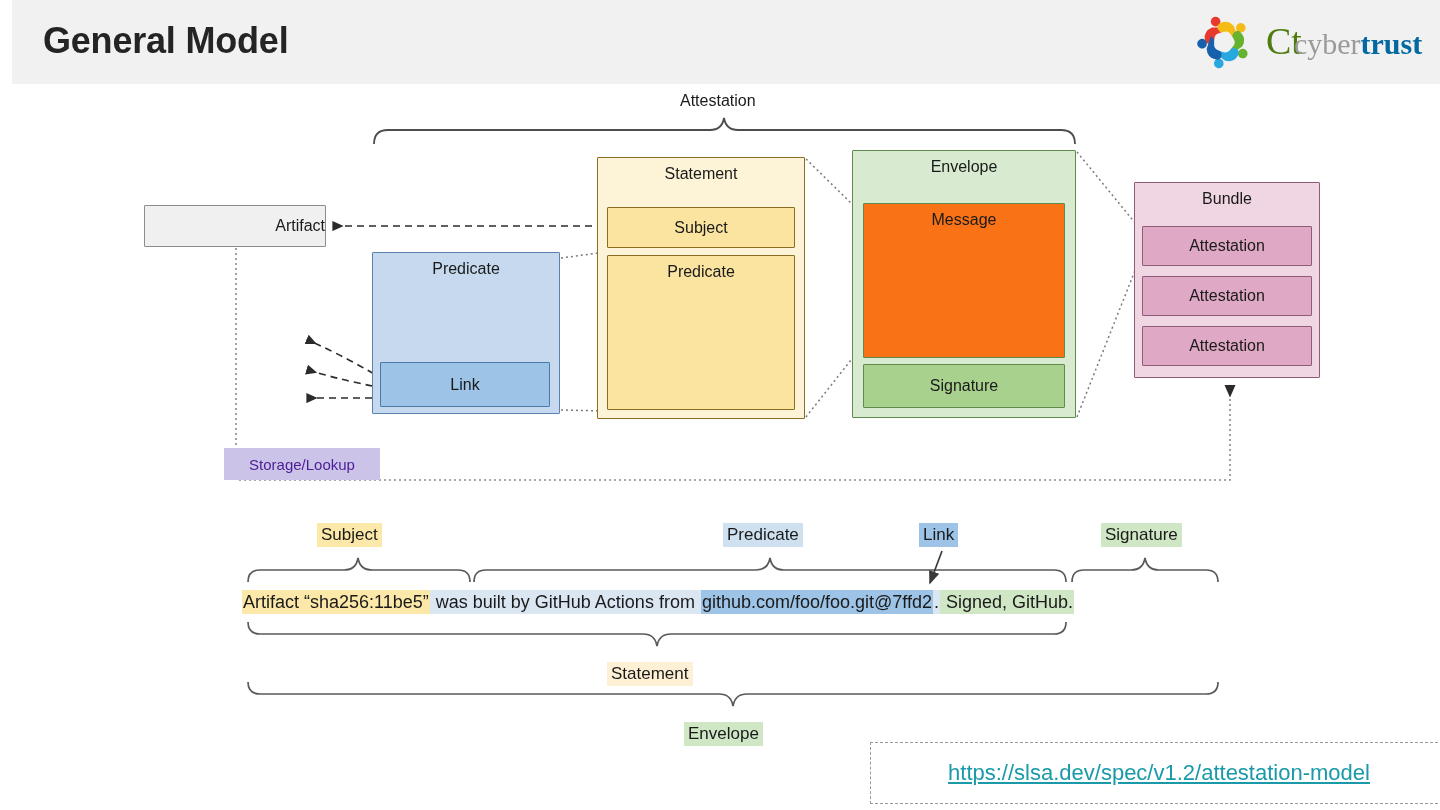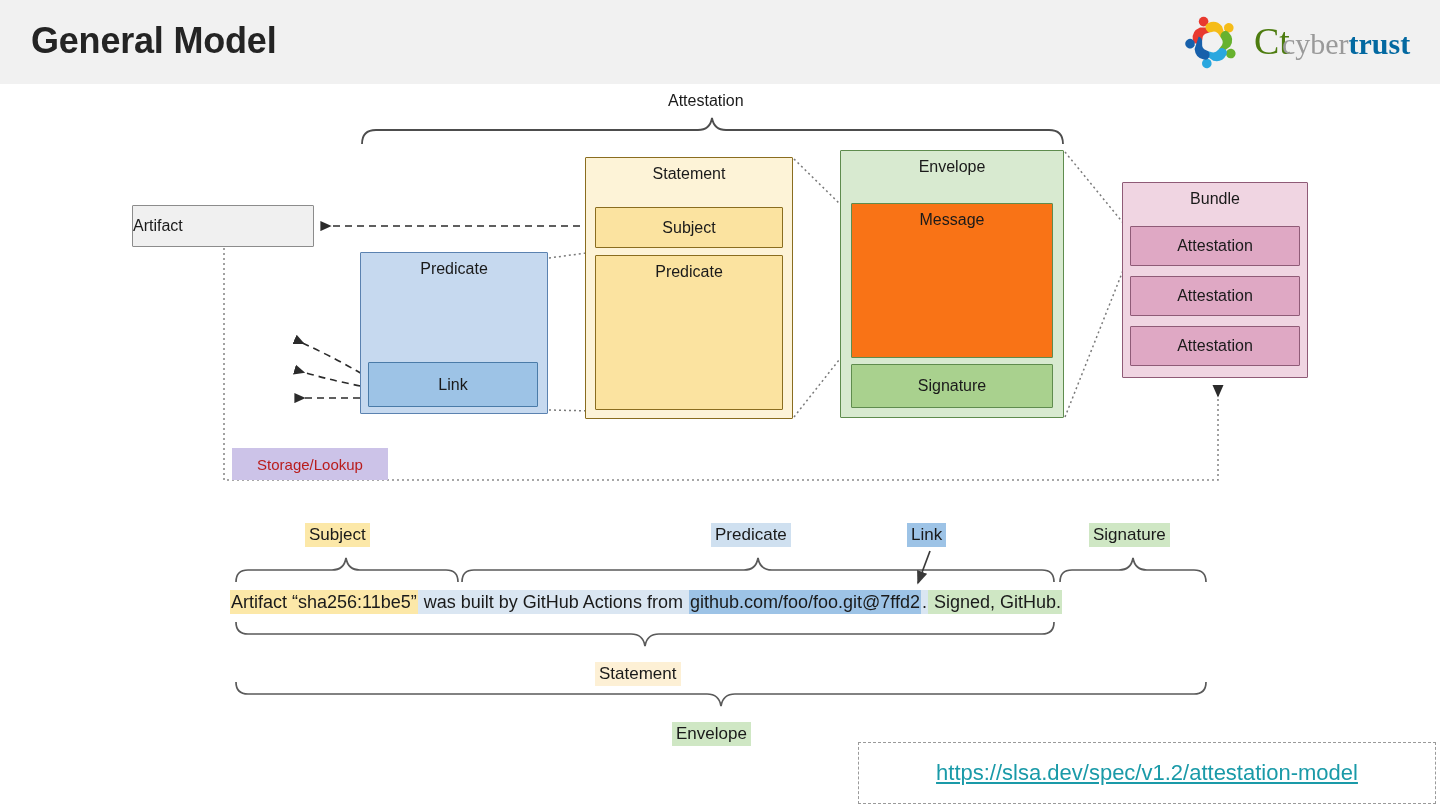--- a/index.html
+++ b/index.html
@@ -6,20 +6,21 @@
     margin: 0; padding: 0;
     width: 1440px; height: 810px;
     background: #ffffff;
     font-family: "Liberation Sans", sans-serif;
     overflow: hidden;
   }
   #slide {
     position: relative;
     width: 1196px; height: 810px;
     background: #ffffff;
+    margin-left: 12px;
   }
 
   
   .header {
     position: absolute; left: 0; top: 0;
     width: 1440px; height: 84px;
     background: #f1f1f1;
   }
   .header-title {
     position: absolute; left: 31px; top: 20px;
@@ -50,21 +51,21 @@
     position: absolute; box-sizing: border-box;
     display: flex; justify-content: center;
     font-size: 16px; color: #1a1a1a;
     border-radius: 1px;
   }
   .box > .lbl { padding-top: 7px; }
 
   .artifact-box {
     left: 132px; top: 205px; width: 182px; height: 42px;
     background: #f0f0f0; border: 1.3px solid #8c8c8c;
-    align-items: center; justify-content: flex-start;
+    align-items: center; justify-content: flex-end;
   }
   .artifact-box .lbl { padding-top: 0; }
 
   
   .predicate-outer {
     left: 360px; top: 252px; width: 188px; height: 162px;
     background: #c6d9ef; border: 1.3px solid #5b82b0;
   }
   .link-inner {
     left: 368px; top: 362px; width: 170px; height: 45px;
@@ -114,25 +115,25 @@
     left: 1130px; top: 226px; width: 170px; height: 40px;
     background: #dfa8c4; border: 1.3px solid #8f5b77;
     align-items: center; justify-content: center;
   }
   .att-inner .lbl { padding-top: 0; }
   .att2 { top: 276px; }
   .att3 { top: 326px; }
 
   
   .storage-chip {
-    position: absolute; left: 232px; top: 448px;
+    position: absolute; left: 212px; top: 448px;
     width: 156px; height: 32px;
     background: #ccc3e8;
     display: flex; align-items: center; justify-content: center;
-    font-size: 15px; color: #b91c1c;
+    font-size: 15px; color: #4c1d95;
   }
 
   
   #connectors, #bottom-svg {
     position: absolute; left: 0; top: 0;
     width: 1440px; height: 810px;
     pointer-events: none;
   }
 
   

